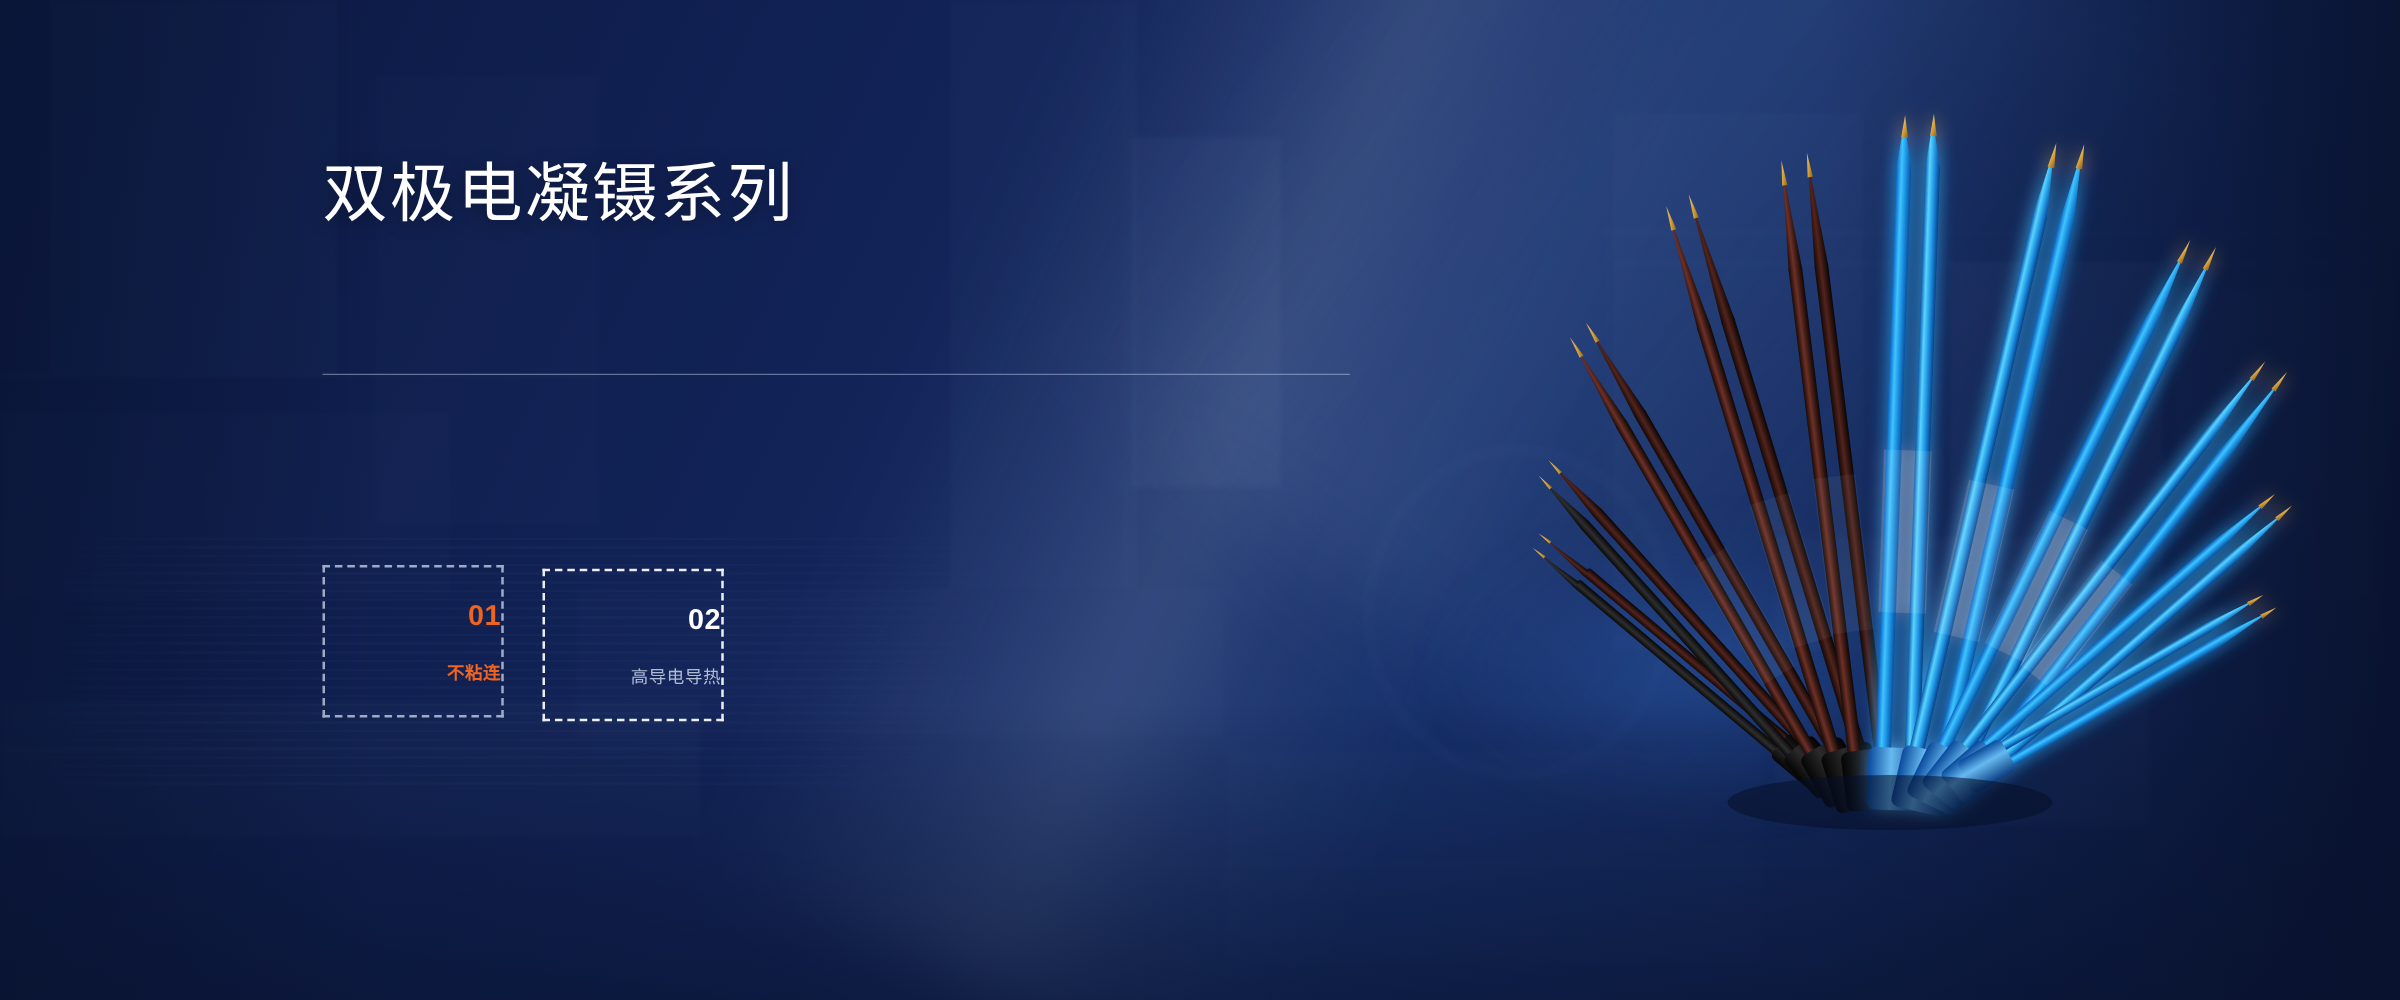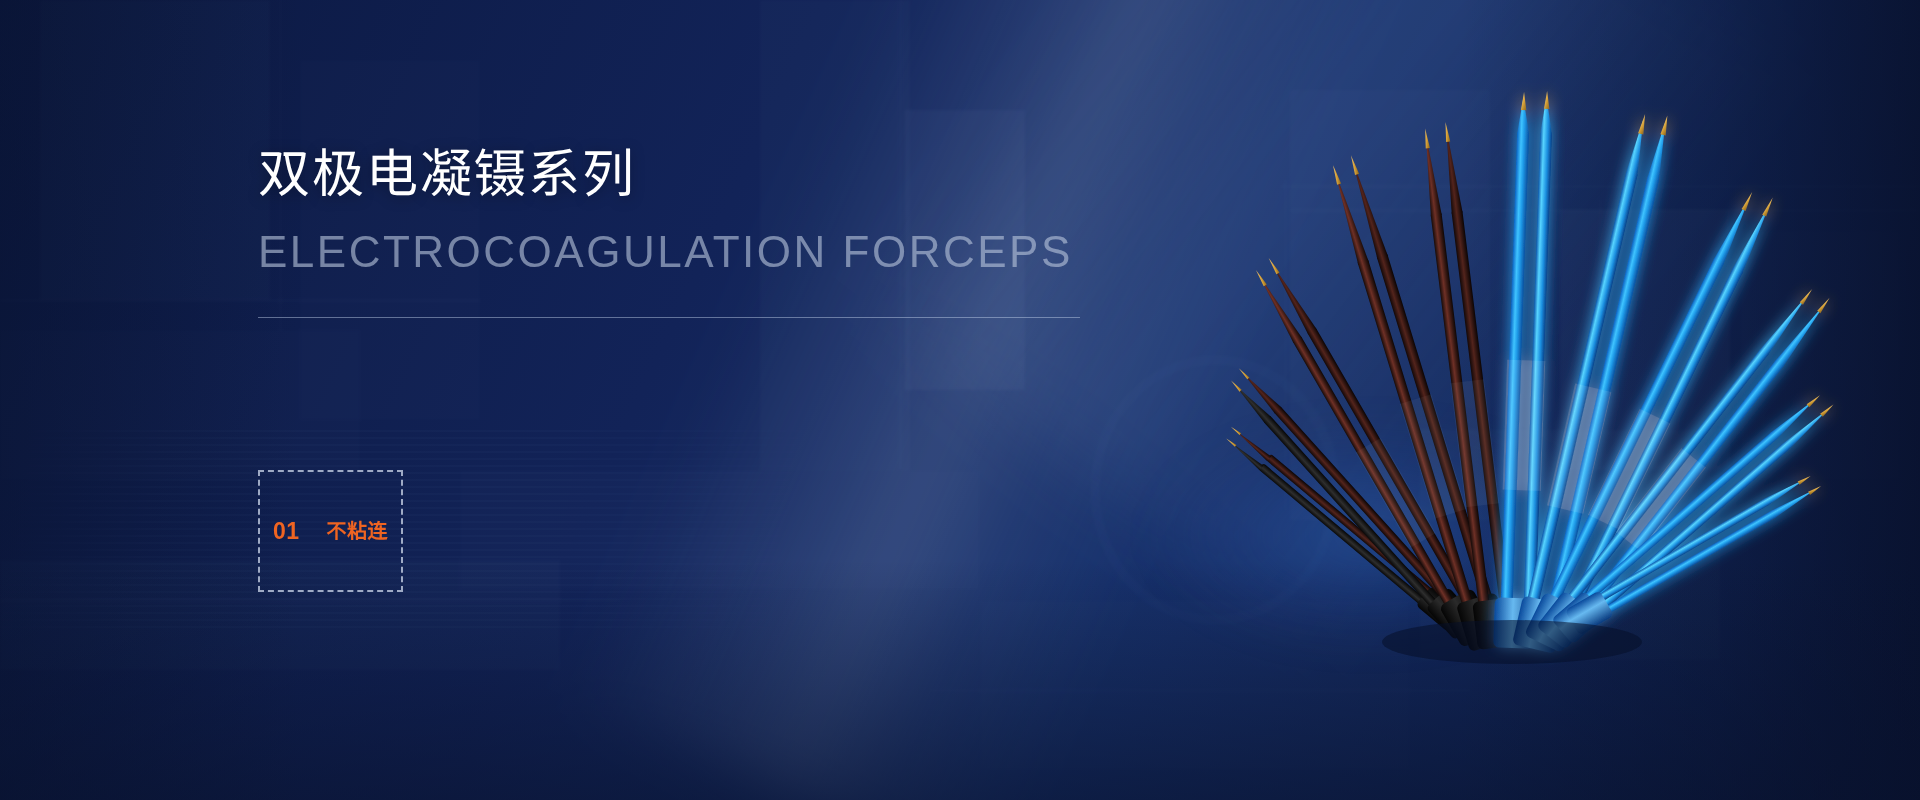--- a/index.html
+++ b/index.html
@@ -131,21 +131,21 @@
     top: 0; left: 0;
     width: 300px; height: 800px;
     background: linear-gradient(90deg, rgba(8,17,44,0.45) 0%, rgba(8,17,44,0) 100%);
     pointer-events: none;
   }
 
   
   .content {
     position: absolute;
     left: 258px;
-    top: 18px;
+    top: 0;
     width: 900px;
     height: 735px;
     z-index: 12;
   }
 
   .title-cn {
     position: absolute;
     top: 130px;
     left: 0;
     margin: 0;
@@ -201,39 +201,39 @@
     width: 700px;
     height: 140px;
   }
   .feature {
     position: absolute;
     width: 145px;
     height: 122px;
     box-sizing: border-box;
     border: 2px dashed rgba(183,199,226,0.45);
     display: flex;
-    flex-direction: row;
-    align-items: center;
+    flex-direction: column;
+    align-items: flex-end;
     justify-content: center;
     gap: 27px;
   }
   .feature.f1 { left: 0px;   top: 2px; border-color: rgba(214,224,242,0.72); }
   .feature.f2 { left: 176px; top: 5px; border-color: rgba(255,255,255,0.92); }
   .feature.f3 { left: 320px; top: 0px; border-color: rgba(178,194,222,0.48); }
   .feature.f4 { left: 462px; top: 0px; border-color: rgba(178,194,222,0.45); }
 
   .feature .num {
     font-size: 23px;
     font-weight: 700;
     line-height: 1;
     letter-spacing: 0.5px;
     color: #ffffff;
   }
   .feature .lbl {
-    font-size: 20px;
+    font-size: 14px;
     font-weight: 400;
     line-height: 1;
     letter-spacing: 0.5px;
     color: rgba(211,221,238,0.82);
   }
   .feature.accent .num { color: #ef6421; }
   .feature.accent .lbl { color: #ef6421; font-weight: 700; }
 
   
   .product {
@@ -477,31 +477,34 @@
       </g>
 
       <ellipse cx="372" cy="552" rx="130" ry="22" fill="rgba(6,14,40,0.55)"></ellipse>
     </svg>
   </div>
 
   <div class="content">
 
     <h1 class="title-cn">双极电凝镊系列</h1>
 
-    <h2 class="title-en">ELECTROCOAGULATION FORCEPS</h2>
 
     <div class="divider"></div>
 
 
     <div class="features">
 
       <div class="feature f1 accent">
         <span class="num">01</span>
         <span class="lbl">不粘连</span>
       </div>
 
+      <div class="feature f2">
+        <span class="num">02</span>
+        <span class="lbl">高导电导热</span>
+      </div>
 
 
 
     </div>
   </div>
 
 </div>
 
 </body></html>

